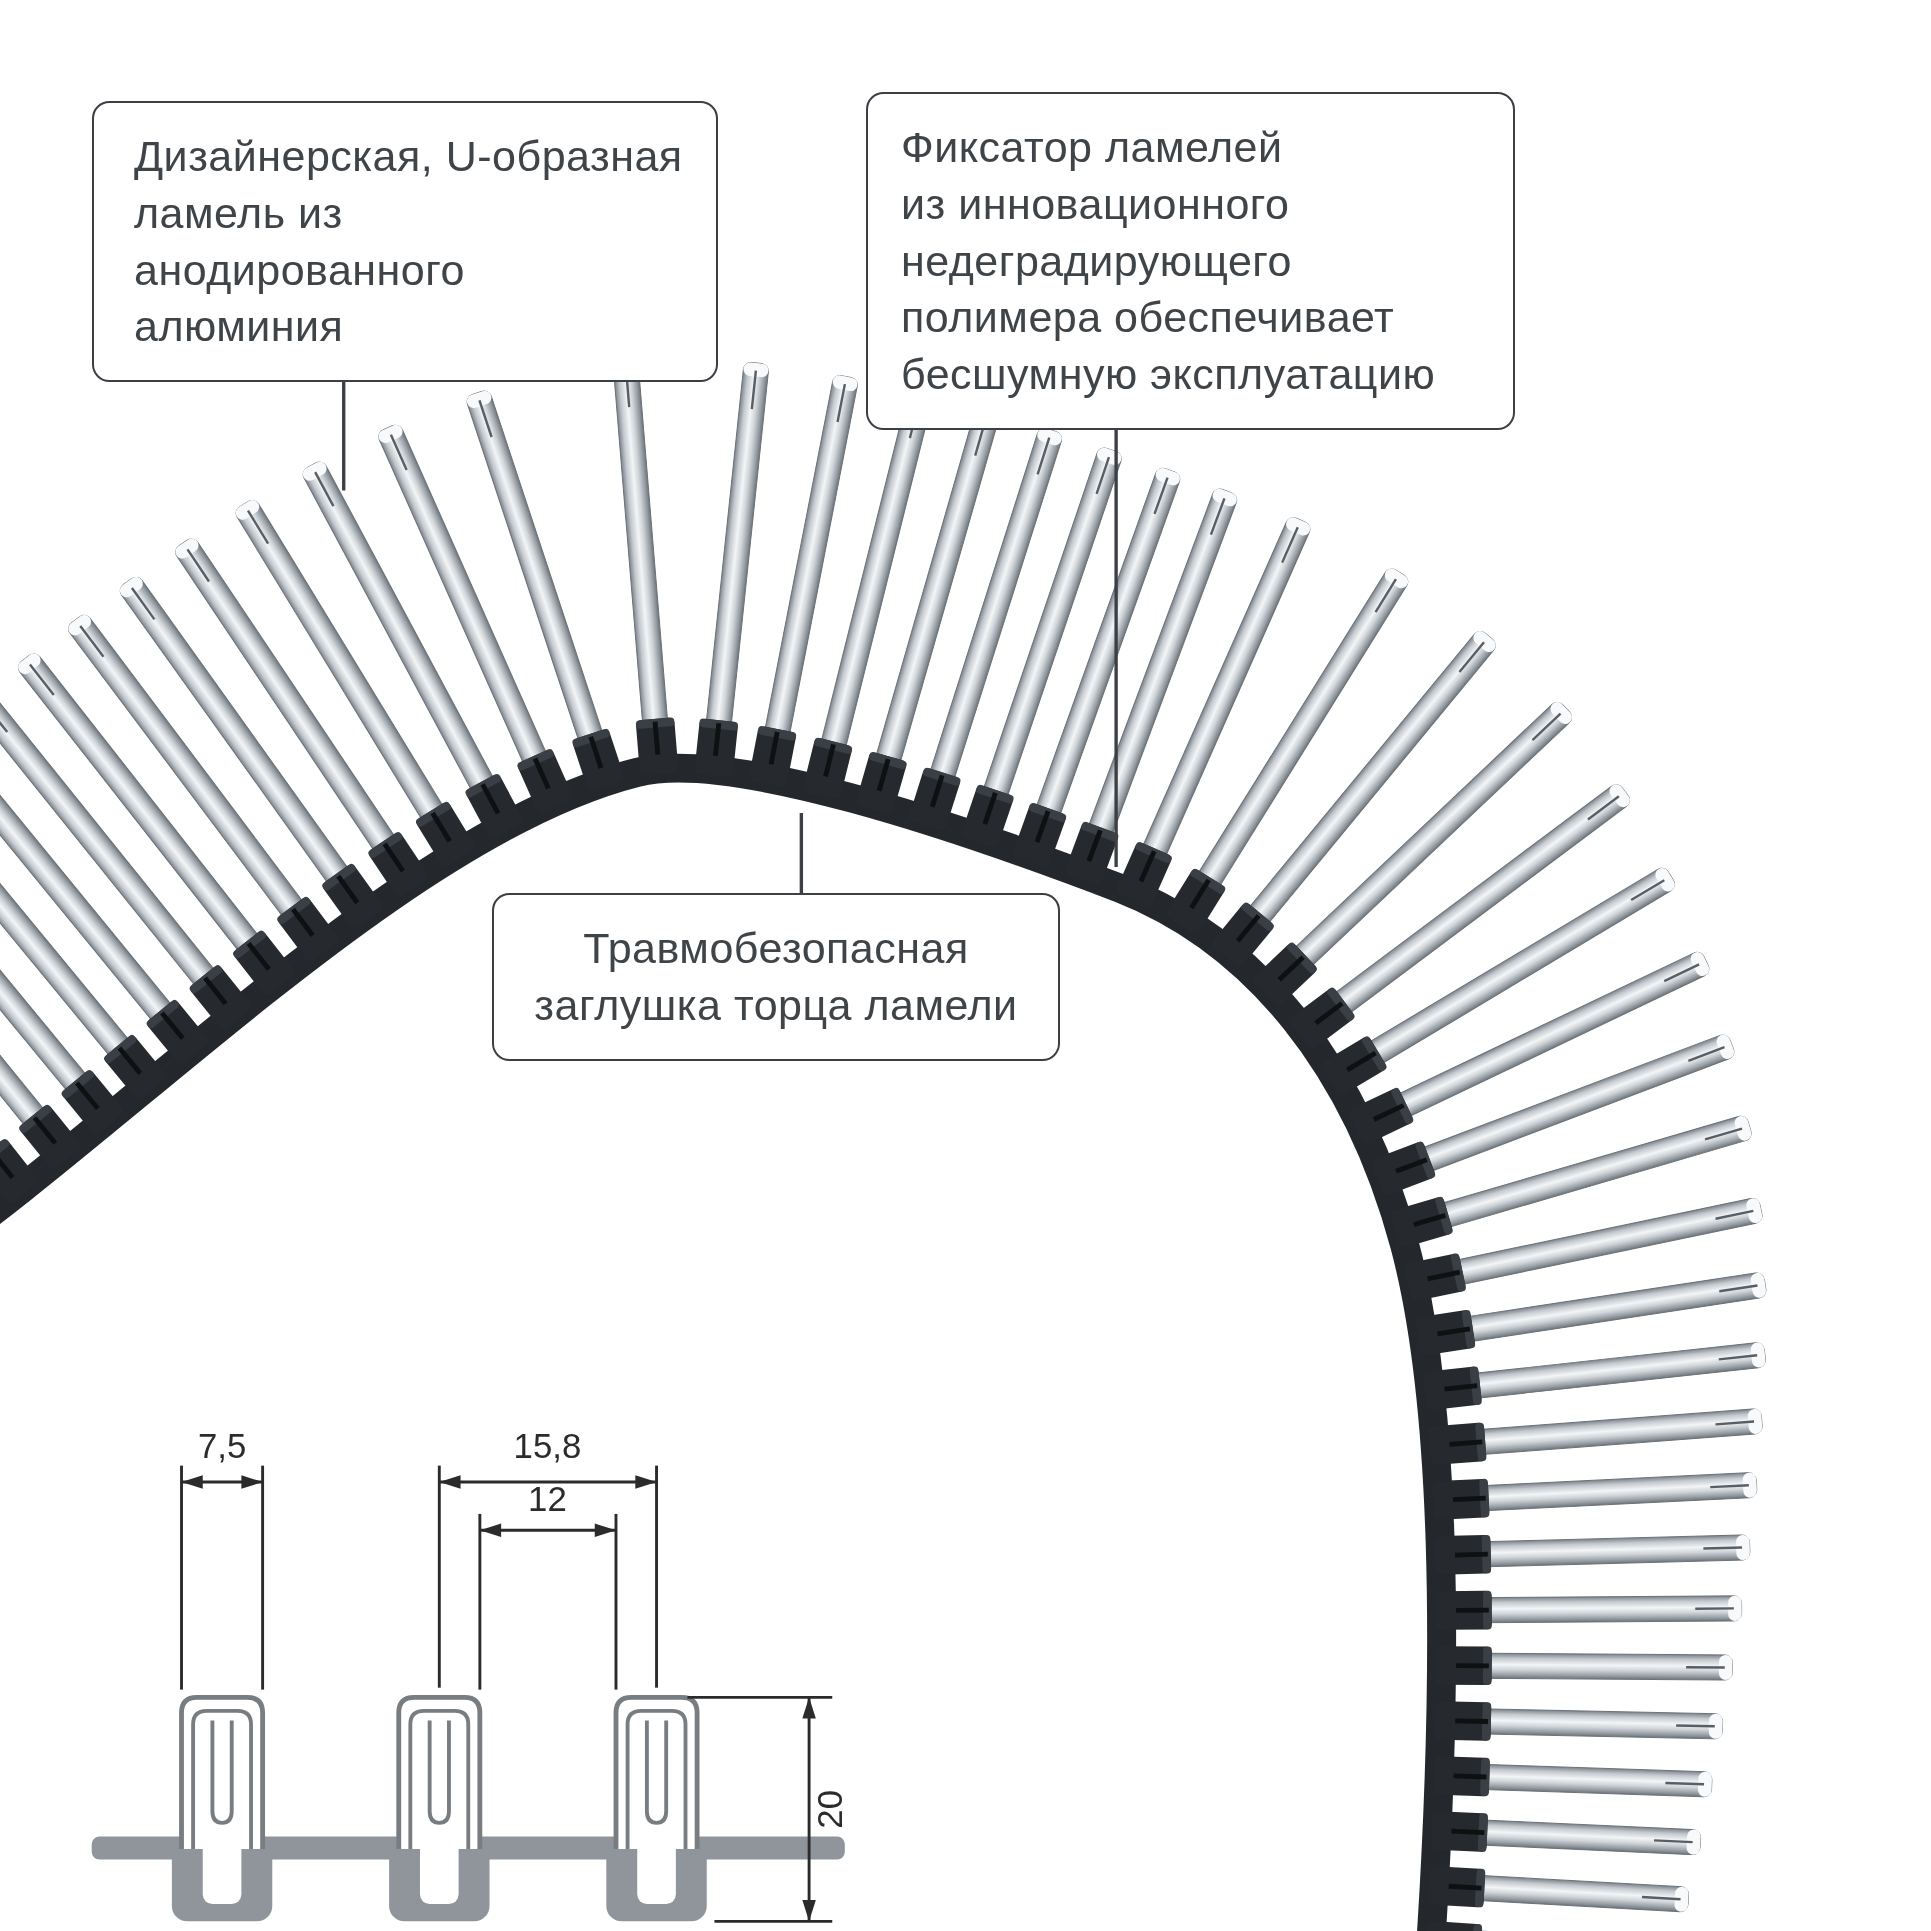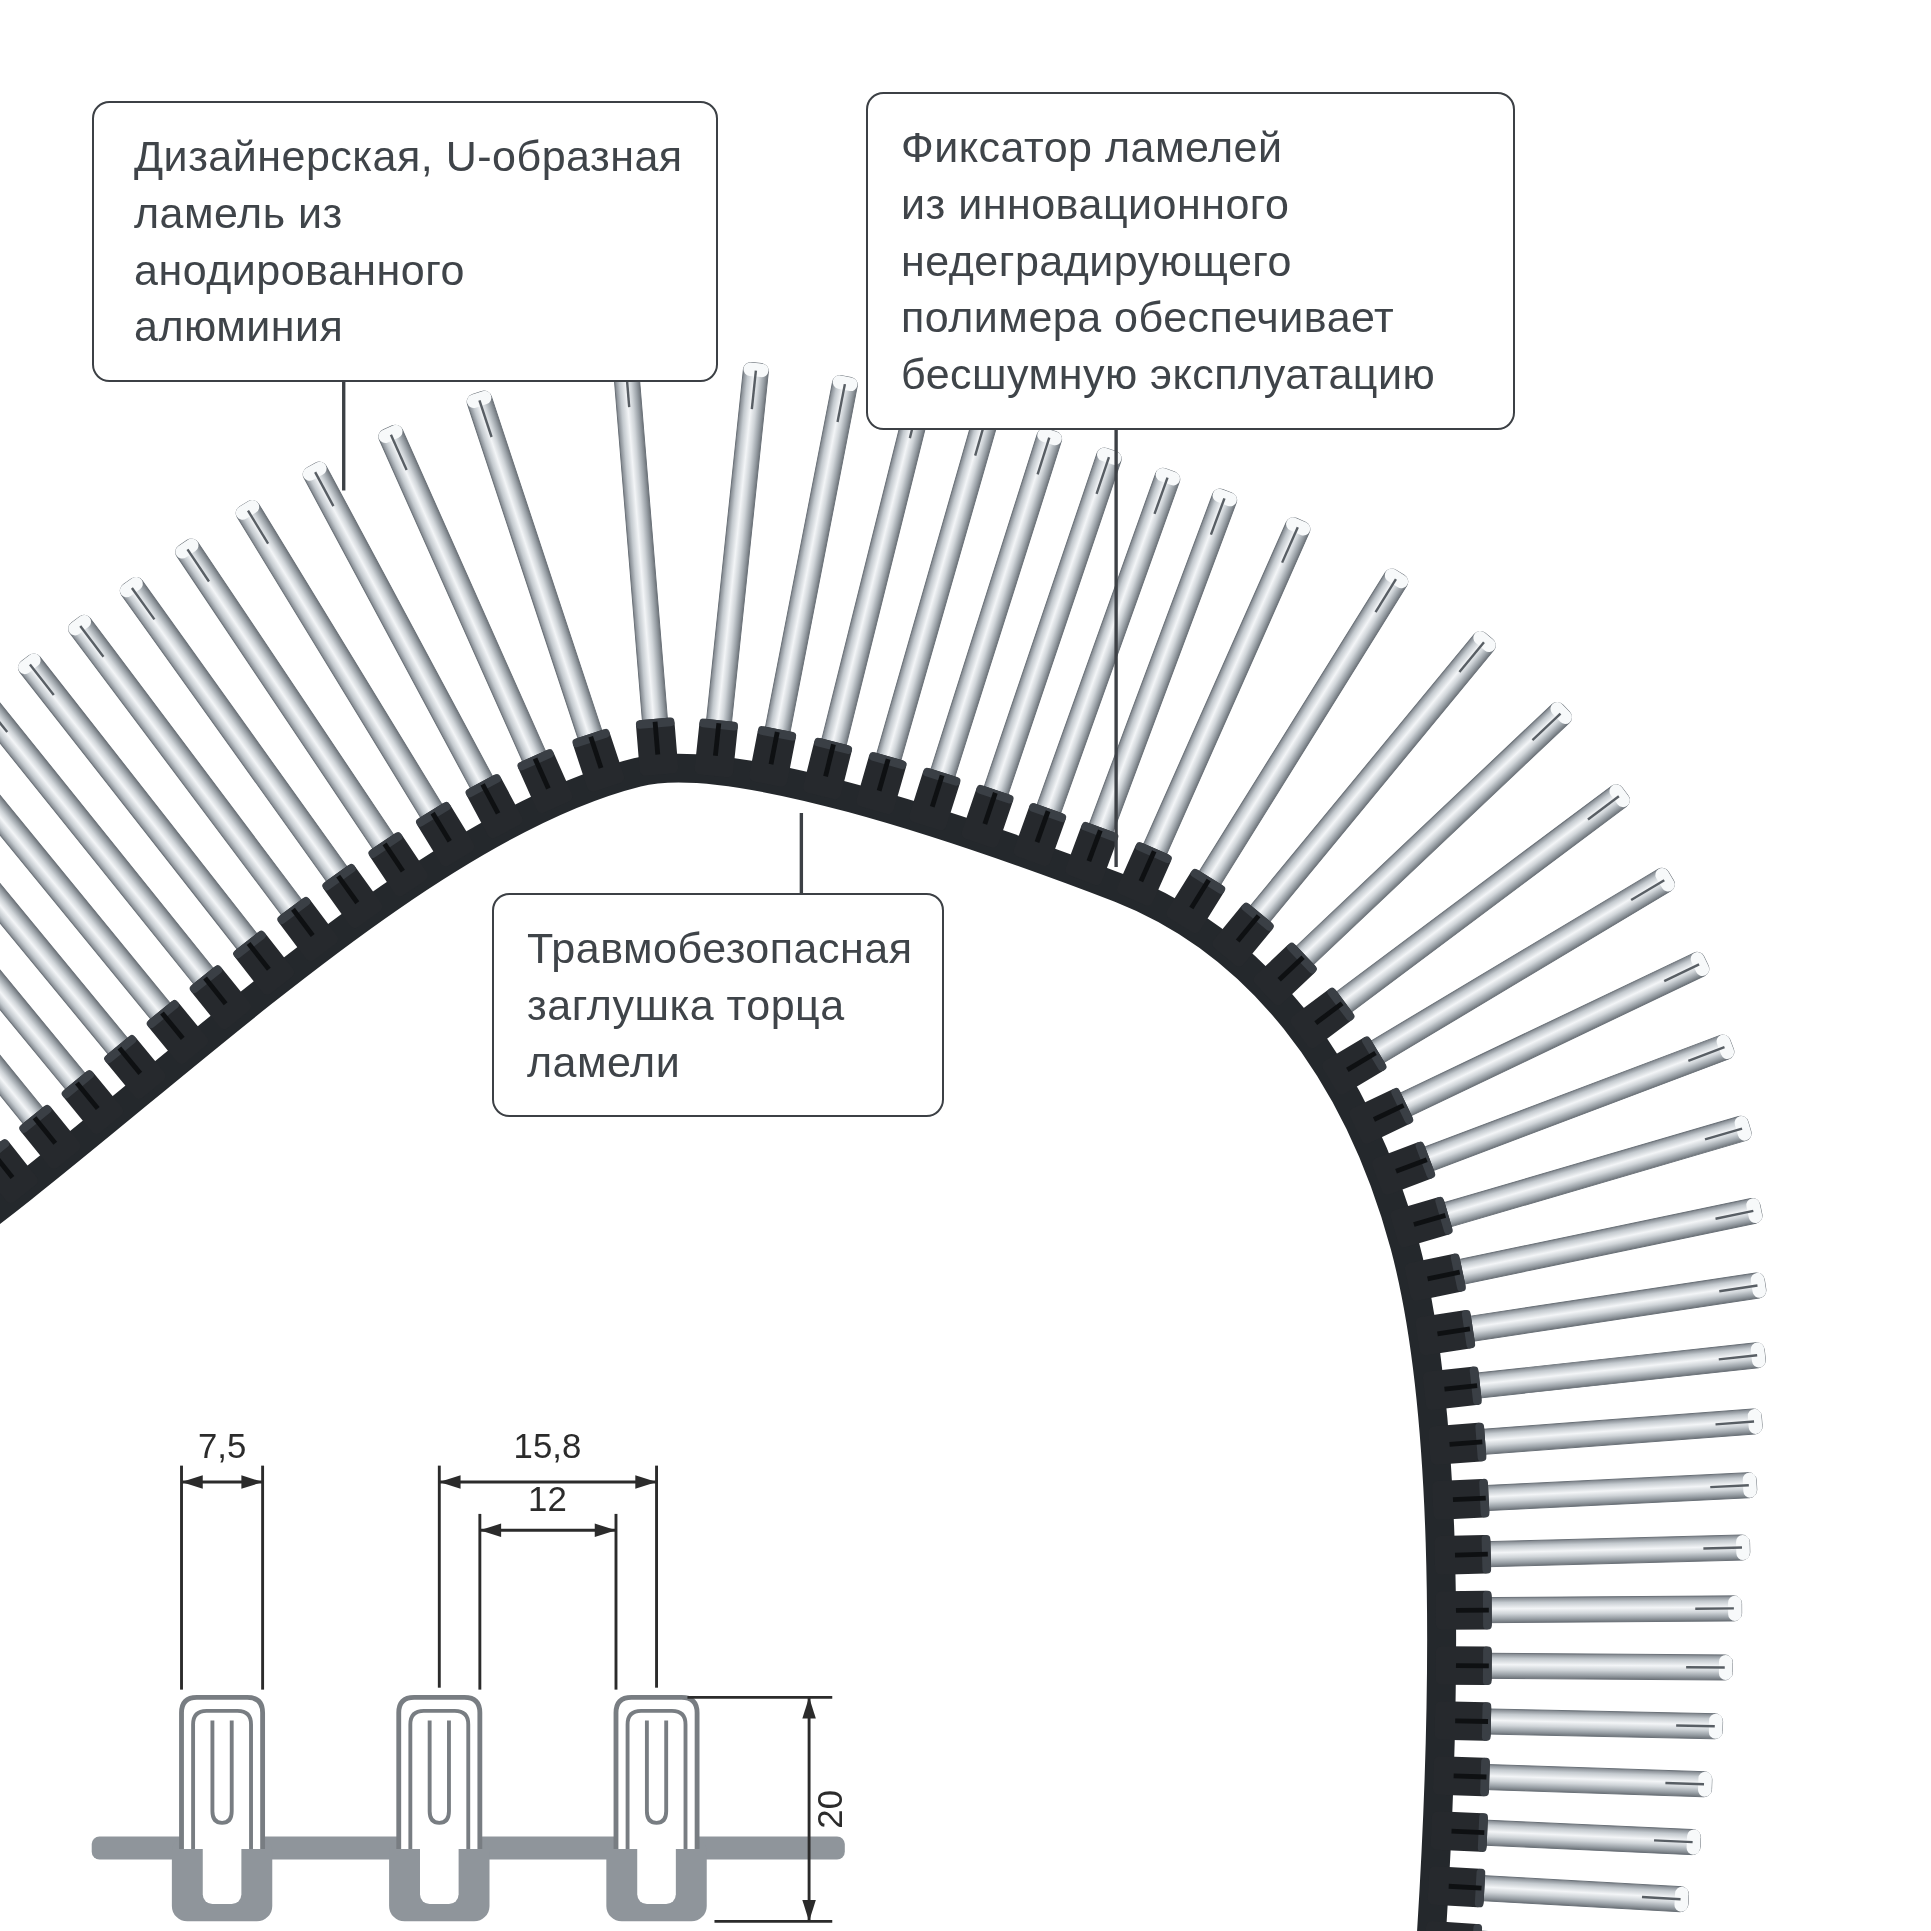--- a/index.html
+++ b/index.html
@@ -13,21 +13,21 @@
     border-radius:17.4px;
     padding:25px 33px;
     font-size:43px;
     line-height:1.32;
     color:var(--text, #3f4449);
     white-space:pre-line;
     letter-spacing:0.5px;
   }
   #callout-lamella { left:92px;  top:101px; width:626px;padding-left:40px; }
   #callout-fixator { left:854px; top:92px;  width:649px;margin-left:12px; }
-  #callout-endcap  { left:492px; top:893px; width:452px; }
+  #callout-endcap  { left:492px; top:893px; width:568px;text-align:center; }
 </style>
 </head>
 <body>
 
 <div class="stage">
 
   <svg class="scene" width="1931" height="1931" viewBox="0 0 2000 2000">
     <defs>
       <linearGradient id="bladeGrad" x1="0" y1="0" x2="1" y2="0">
         <stop offset="0" stop-color="#7d838a"></stop>

